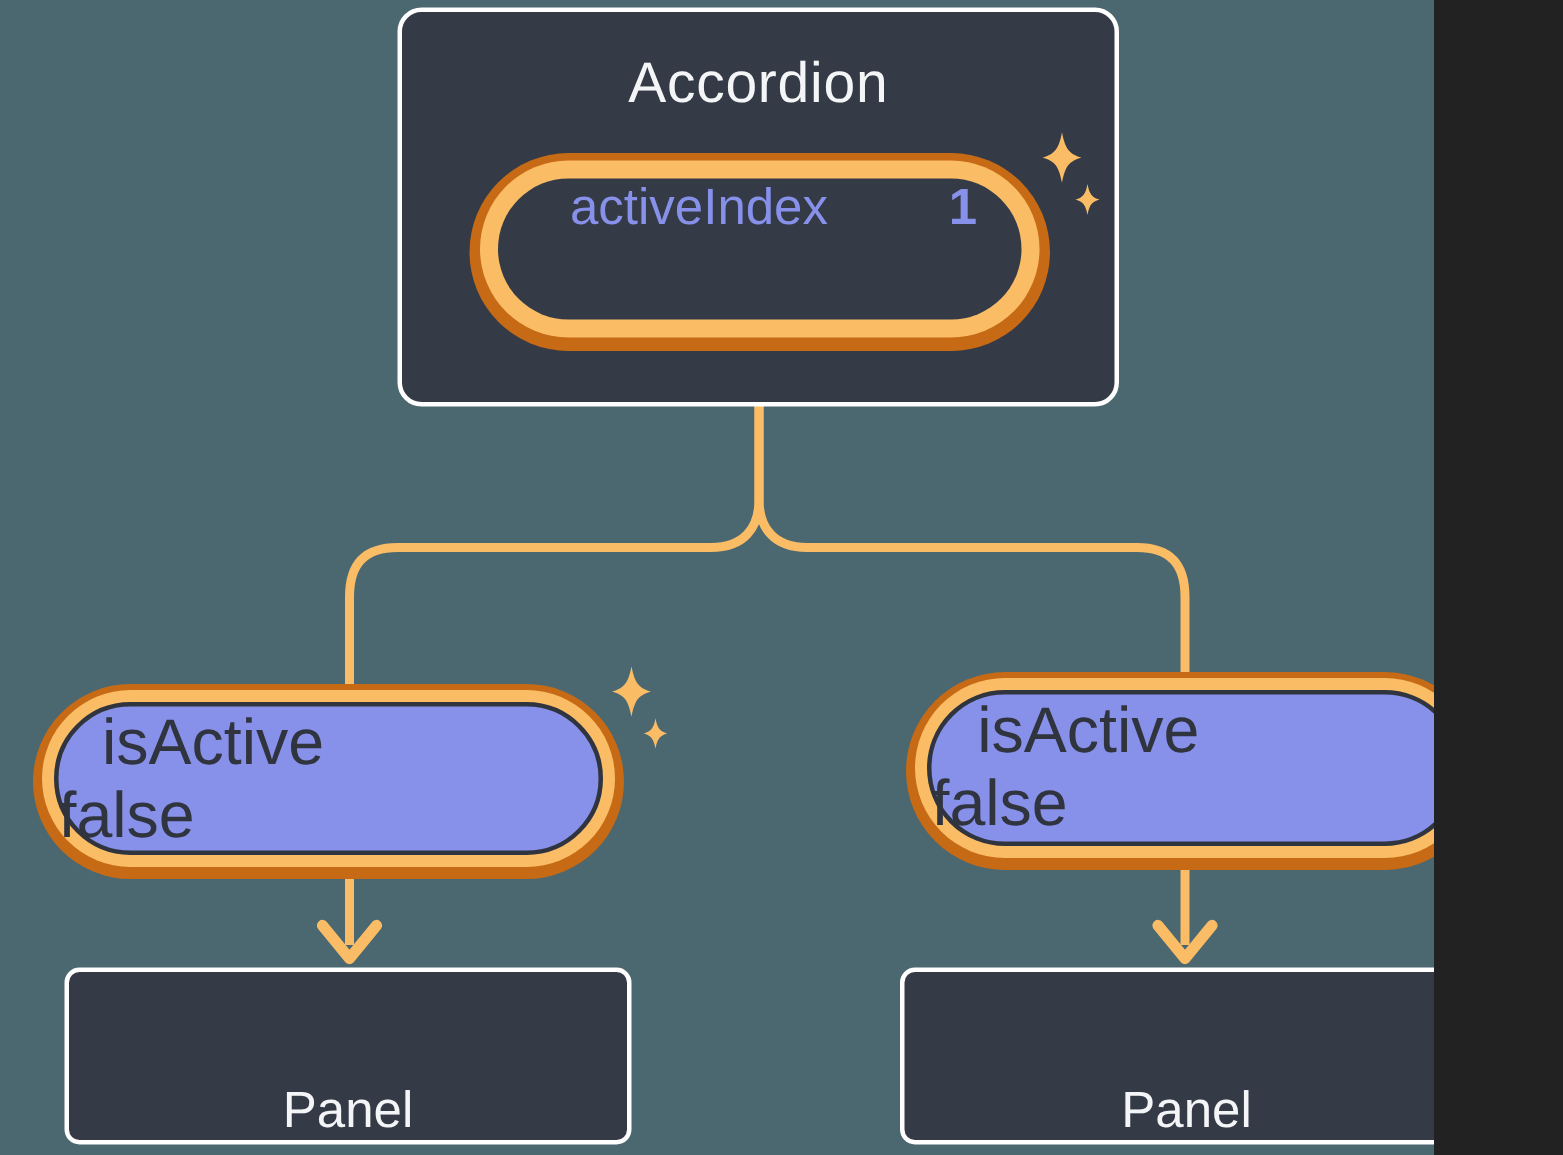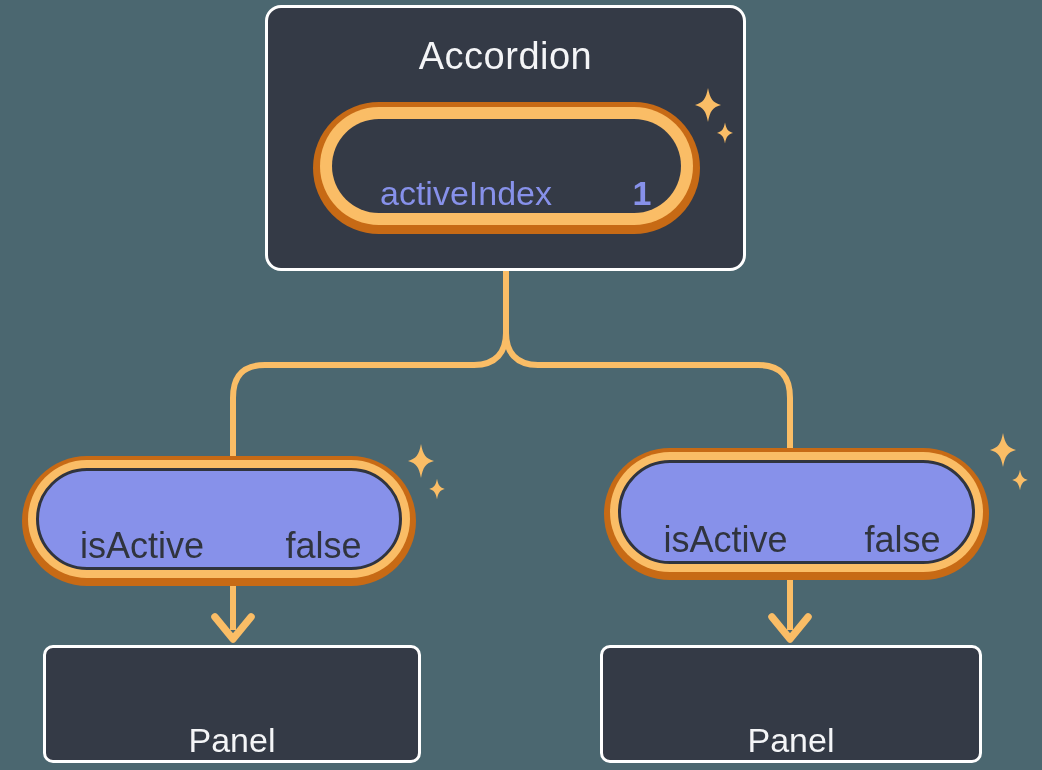--- a/index.html
+++ b/index.html
@@ -3,55 +3,56 @@
 <meta charset="utf-8">
 <style>
   :root {
     --bg:#4B6770; --card:#343A46; --cardBorder:#FFFFFF;
     --lightOrange:#FABD66; --darkOrange:#C76A15; --dividerOrange:#E2A14E;
     --purple:#8791EA; --ink:#30343E; --textLight:#F4F5F7;
   }
   * { box-sizing:border-box; }
   body { margin:0; background:#222; }
   .stage {
-    position:relative; width:1042px; height:770px; overflow:hidden;
+    position:relative; width:956px; height:770px; overflow:hidden;
     background:var(--bg); font-family:"Liberation Sans", sans-serif;
   }
   svg.layer { position:absolute; left:0; top:0; width:1042px; height:770px; display:block; }
   .connector-path { stroke:var(--lightOrange); stroke-width:6; fill:none; }
   .arrow-head { stroke:var(--lightOrange); stroke-width:7.5; fill:none;
                 stroke-linecap:round; stroke-linejoin:round; }
   .sparkle { fill:var(--lightOrange); }
 
   .card {
     position:absolute; background:var(--card);
     border:3px solid var(--cardBorder);
     display:flex; align-items:flex-end; justify-content:center;
   }
   #accordion-box { left:265px; top:5px; width:481px; height:266px; border-radius:16px;
                    align-items:flex-start; }
   .component-title { margin-top:27px; font-size:38px; font-weight:500;
                      color:var(--textLight); letter-spacing:.5px; }
 
-  .pill { position:absolute; border-radius:999px; display:flex; align-items:flex-end; }
+  .pill { position:absolute; border-radius:999px; display:flex; align-items:flex-start; }
   .pill-seg { display:flex; align-items:center; justify-content:center; }
   .vdiv { width:3px; }
 
   #state-pill {
     left:332px; top:119px; width:349px; height:94px; background:var(--card);
     box-shadow:0 0 0 12px var(--lightOrange), 0 2px 0 19px var(--darkOrange);
   }
   #state-pill .name-seg { width:268px; font-size:34px; color:var(--purple); }
   #state-pill .vdiv { background:var(--dividerOrange); }
   #state-pill .value-seg { flex:1; font-size:34px; font-weight:700; color:var(--purple); }
 
   .prop-pill {
     background:var(--purple); border:3px solid var(--ink);
-    color:var(--ink); font-size:36px;
+    color:var(--ink); font-size:43px;
     box-shadow:0 0 0 8px var(--lightOrange), 0 2px 0 14px var(--darkOrange);
+    flex-direction:column;
   }
   .prop-pill .vdiv { background:var(--ink); }
   .prop-pill .value-seg { flex:1; font-weight:400; }
   #prop-pill-0 { left:36px;  top:468px; width:366px; height:102px; }
   #prop-pill-0 .name-seg { width:206px; }
   #prop-pill-1 { left:618px; top:460px; width:357px; height:104px; }
   #prop-pill-1 .name-seg { width:209px; }
 
   .panel-box { width:380px; height:118px; border-radius:10px;
                font-size:34px; color:var(--textLight); }

